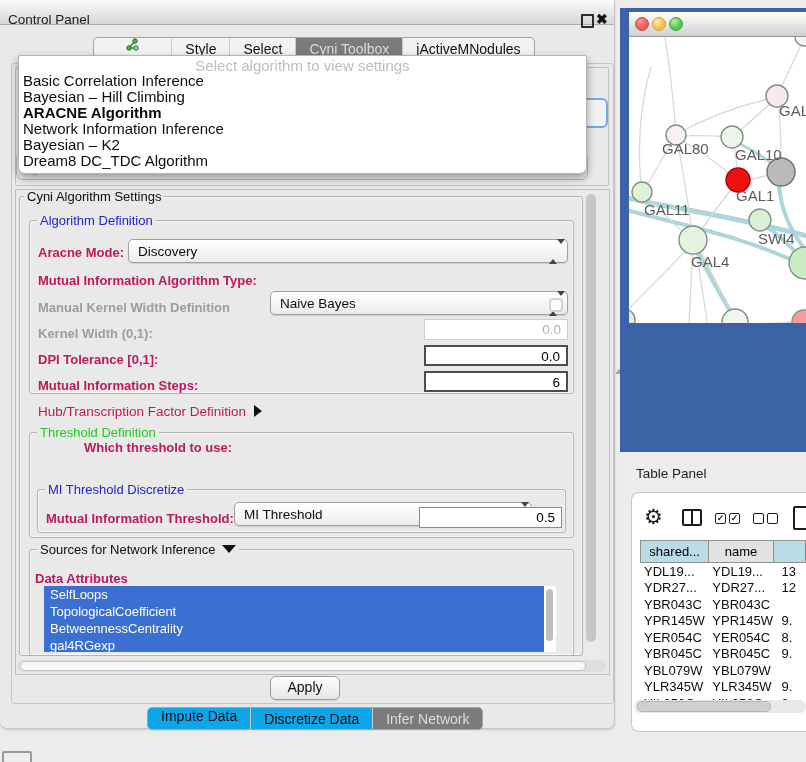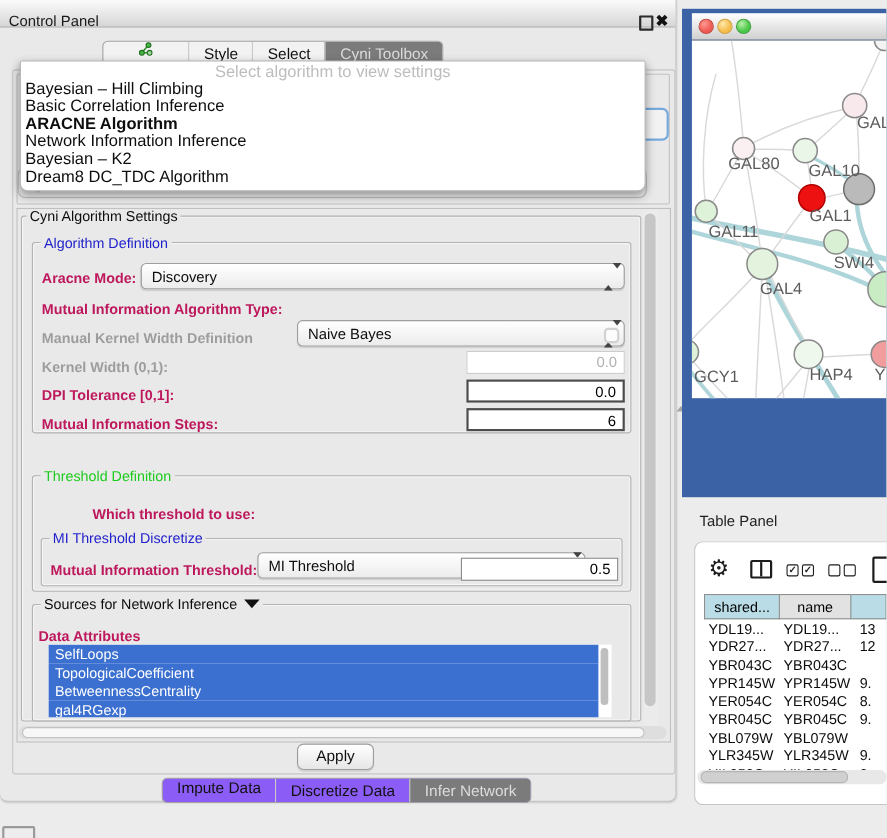--- a/index.html
+++ b/index.html
@@ -13,21 +13,21 @@
   .cp-title{left:8px;top:12px;font-size:13.5px;color:#1a1a1a;}
   .restore-box{left:581px;top:14px;width:9px;height:10px;border:2px solid #2b2b2b;border-radius:1px;}
   .close-x{left:596px;top:11px;font-size:14px;font-weight:bold;color:#111;}
 
   
   .tabstrip{display:flex;border:1px solid #a3a3a3;border-radius:5px;overflow:hidden;background:#f2f2f2;height:21px;}
   .tabstrip .tab{display:flex;align-items:center;gap:5px;padding:0 13px;font-size:14px;color:#111;border-left:1px solid #c9c9c9;white-space:nowrap;}
   .tabstrip .tab:first-child{border-left:none;flex-direction:column;}
   .tabstrip .tab.sel{background:#7b7b7b;color:#dcdcdc;}
   .top-tabs{left:93px;top:37px;}
-  .bottom-tabs{left:147px;top:707px;background:#8b5cf6;}
+  .bottom-tabs{left:147px;top:707px;background:#0ea5e9;}
 
   
   .content-panel{left:11px;top:63px;width:601px;height:639px;background:#e9e9e9;border:1px solid #c6c6c6;border-radius:3px;}
   .ghost-panel{left:15px;top:67px;width:592px;height:117px;border:1px solid #c2c2c2;border-radius:2px;background:#e9e9e9;}
   .focus-combo-frag{left:567px;top:98px;width:37px;height:26px;border:2px solid #76a9dc;border-radius:6px;background:#f2f2f2;}
   .ghost-combo{left:16px;top:152px;width:572px;height:28px;border:1px solid #bdbdbd;border-radius:7px;background:#f1f1f1;color:#bcbcbc;font-size:14px;line-height:28px;padding-left:14px;box-sizing:border-box;}
 
   
   .dropdown{left:18px;top:55px;width:567px;height:117px;background:#ffffff;border:1px solid #b5b5b5;border-radius:2px 2px 7px 7px;box-shadow:0 4px 9px rgba(0,0,0,.38);z-index:30;}
   .dd-placeholder{text-align:center;color:#bdbdbd;font-size:15px;height:16px;line-height:17px;margin-top:1px;}
@@ -73,21 +73,21 @@
   .top-tick{left:8px;top:0;width:2px;height:4px;background:#9a9a9a;}
   .splitter-arrow{left:615px;top:369px;width:0;height:0;border-left:4px solid transparent;border-right:4px solid transparent;border-bottom:5px solid #a5a5a5;}
 
   
   .net-window{left:620px;top:8px;width:186px;height:444px;background:#3a62a4;}
   .net-titlebar{left:629px;top:12px;width:177px;height:25px;background:linear-gradient(#ffffff,#cfcfcf);border-bottom:1px solid #969696;box-sizing:border-box;}
   .light{position:absolute;top:5px;width:14px;height:14px;border-radius:50%;box-sizing:border-box;}
   .light.red{left:6px;background:radial-gradient(circle at 35% 30%,#ff9a90,#ee5b54 60%);border:1px solid #c34b44;}
   .light.yellow{left:23px;background:radial-gradient(circle at 35% 30%,#ffe9a8,#f5bc4e 60%);border:1px solid #d1a13e;}
   .light.green{left:40px;background:radial-gradient(circle at 35% 30%,#b9f0a8,#4bc749 60%);border:1px solid #43a341;}
-  .net-canvas{left:629px;top:37px;width:177px;height:325px;background:#ffffff;overflow:hidden;}
+  .net-canvas{left:629px;top:37px;width:177px;height:286px;background:#ffffff;overflow:hidden;}
 
   
   .tp-title{left:636px;top:466px;font-size:13.5px;color:#222;}
   .tp-container{left:631px;top:492px;width:175px;height:238px;background:#ffffff;border:1px solid #c6c6c6;border-right:none;border-radius:8px 0 0 8px;}
   .tb-toolbar-gear{left:644px;top:505px;font-size:21px;color:#1c1c1c;font-family:"DejaVu Sans",sans-serif;}
   .icon-pane{left:682px;top:509px;width:20px;height:17px;border:2px solid #1c1c1c;border-radius:2px;box-sizing:border-box;}
   .icon-pane:after{content:"";position:absolute;left:7px;top:0;width:2px;height:13px;background:#1c1c1c;}
   .cb-pair{display:flex;gap:3px;}
   .cb{width:11px;height:11px;border:1.5px solid #1c1c1c;border-radius:2px;box-sizing:border-box;font-size:9px;line-height:9px;text-align:center;color:#1c1c1c;font-weight:bold;}
   .icon-doc{left:793px;top:506px;width:16px;height:20px;border:2px solid #1c1c1c;border-radius:2px;background:#fff;}
@@ -132,31 +132,34 @@
     </div>
     <div class="tab">
         <span>Style</span>
       </div>
     <div class="tab">
         <span>Select</span>
       </div>
     <div class="tab sel">
         <span>Cyni Toolbox</span>
       </div>
+    <div class="tab">
+        <span>jActiveMNodules</span>
+      </div>
   </div>
 
   <div class="abs content-panel"></div>
   <div class="abs ghost-panel"></div>
   <div class="abs focus-combo-frag"></div>
   <div class="abs ghost-combo">galFiltered.sif default node</div>
 
   <div class="abs dropdown">
     <div class="dd-placeholder">Select algorithm to view settings</div>
+    <div class="dd-item">Basic Correlation Inference</div>
     <div class="dd-item">Bayesian – Hill Climbing</div>
-    <div class="dd-item">Basic Correlation Inference</div>
     <div class="dd-item bold">ARACNE Algorithm</div>
     <div class="dd-item">Network Information Inference</div>
     <div class="dd-item">Bayesian – K2</div>
     <div class="dd-item">Dream8 DC_TDC Algorithm</div>
   </div>
 
   <div class="abs scrollpane"></div>
   <div class="abs vscroll">
       <div class="thumb"></div>
     </div>
@@ -184,25 +187,28 @@
 
   <div class="abs lbl dis" style="left:38px;top:326px;">Kernel Width (0,1):</div>
   <div class="abs field dis" style="left:424px;top:319px;width:144px;">0.0</div>
 
   <div class="abs lbl b" style="left:38px;top:352px;">DPI Tolerance [0,1]:</div>
   <div class="abs field dark" style="left:424px;top:345px;width:144px;">0.0</div>
 
   <div class="abs lbl b" style="left:38px;top:378px;">Mutual Information Steps:</div>
   <div class="abs field dark" style="left:424px;top:371px;width:144px;">6</div>
 
+  <div class="abs lbl" style="left:38px;top:404px;font-size:13.5px;">
+    <span>Hub/Transcription Factor Definition</span><span class="tri-right"></span>
+  </div>
 
   <div class="abs groupbox" style="left:29px;top:432px;width:543px;height:104px;"></div>
   <div class="abs grouplabel title-green" style="left:37px;top:426px;">Threshold Definition</div>
 
-  <div class="abs lbl b" style="left:84px;top:460px;">Which threshold to use:</div>
+  <div class="abs lbl b" style="left:84px;top:440px;">Which threshold to use:</div>
   <div class="abs combo" style="left:234px;top:454px;width:298px;">
     <span>MI Threshold</span>
     <span class="arrows"><span class="up"></span><span class="dn"></span></span>
   </div>
 
   <div class="abs groupbox" style="left:37px;top:489px;width:527px;height:42px;"></div>
   <div class="abs grouplabel title-blue" style="left:45px;top:483px;">MI Threshold Discretize</div>
   <div class="abs lbl b" style="left:46px;top:511px;">Mutual Information Threshold:</div>
   <div class="abs field mid" style="left:419px;top:507px;width:143px;">0.5</div>
 

